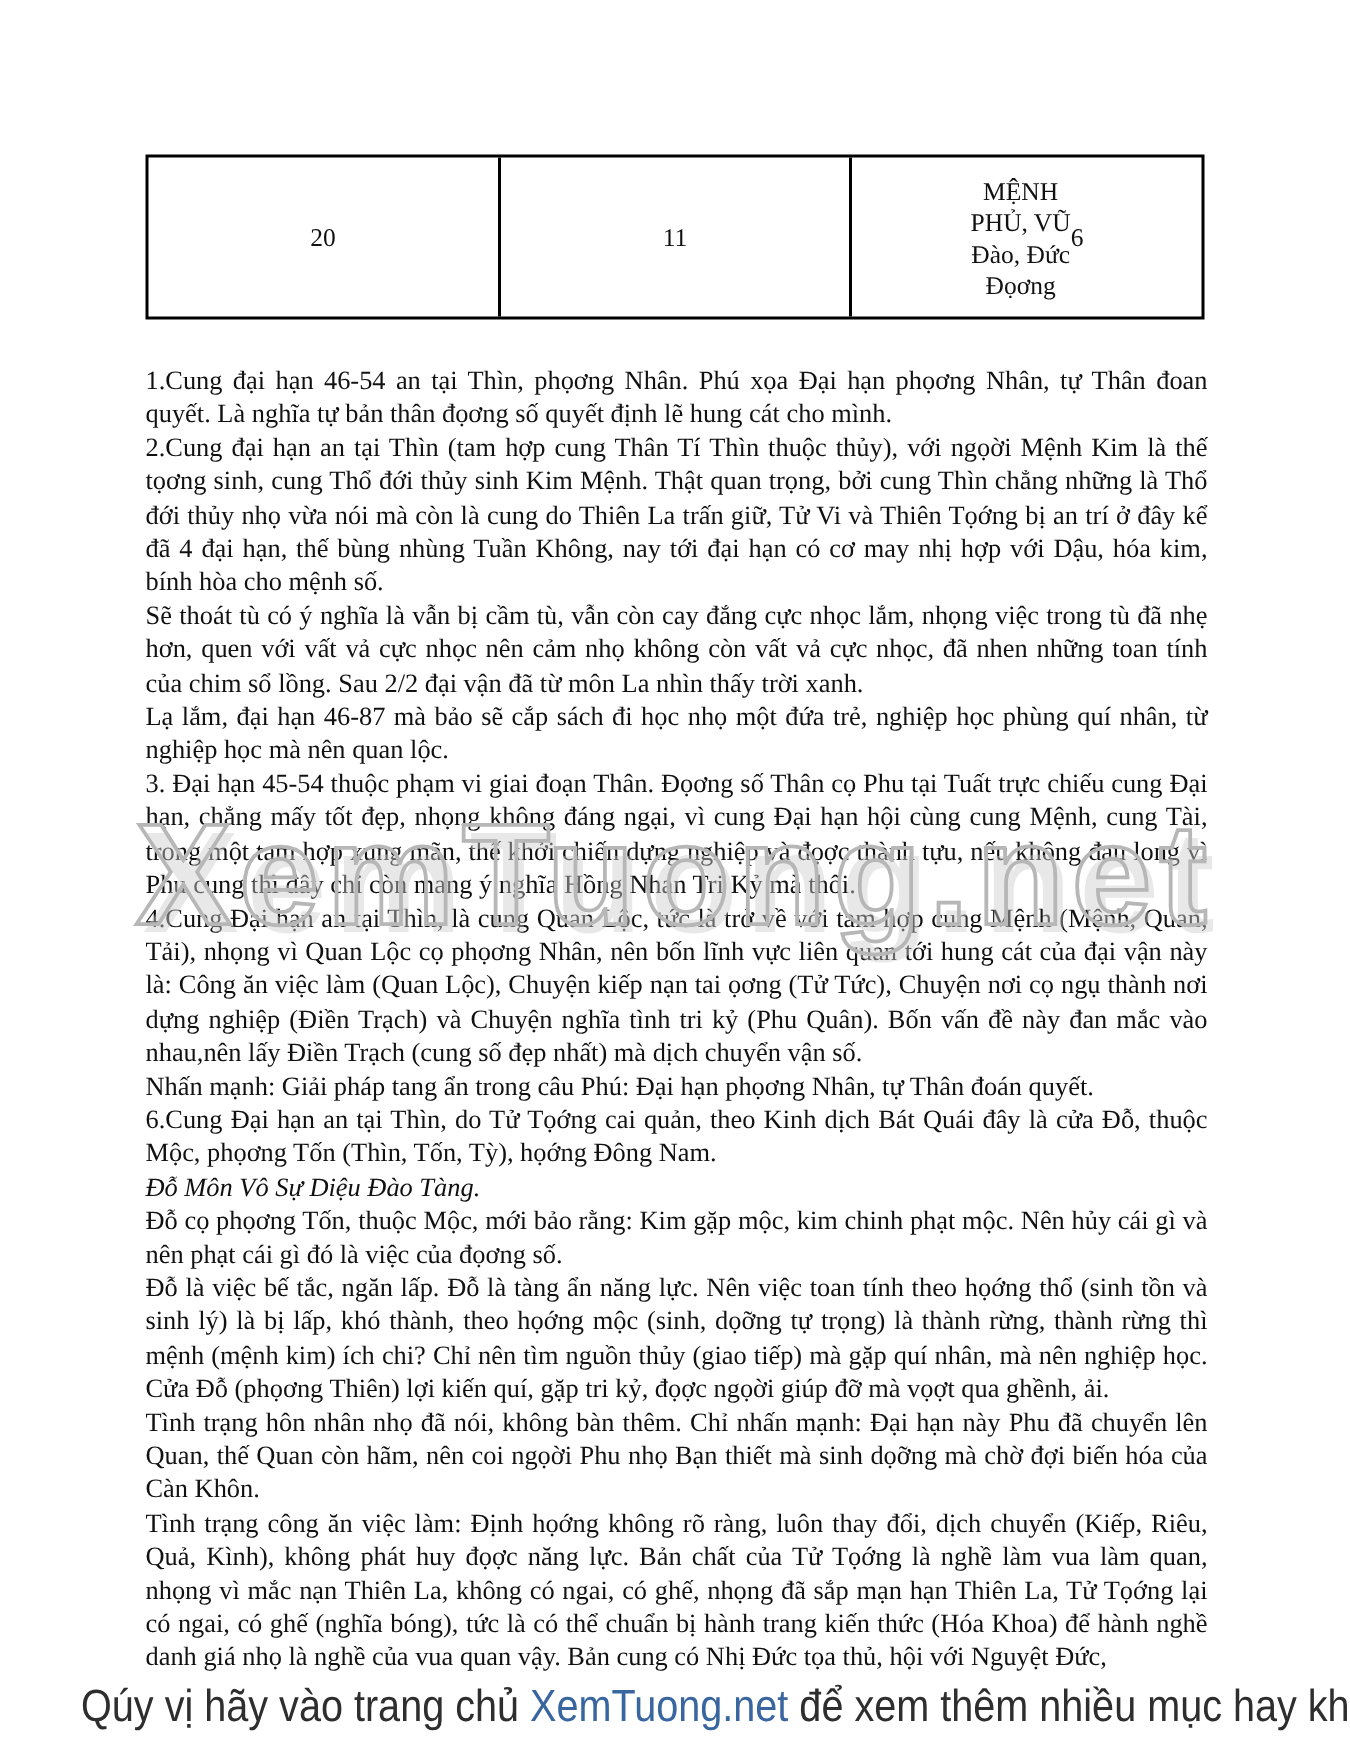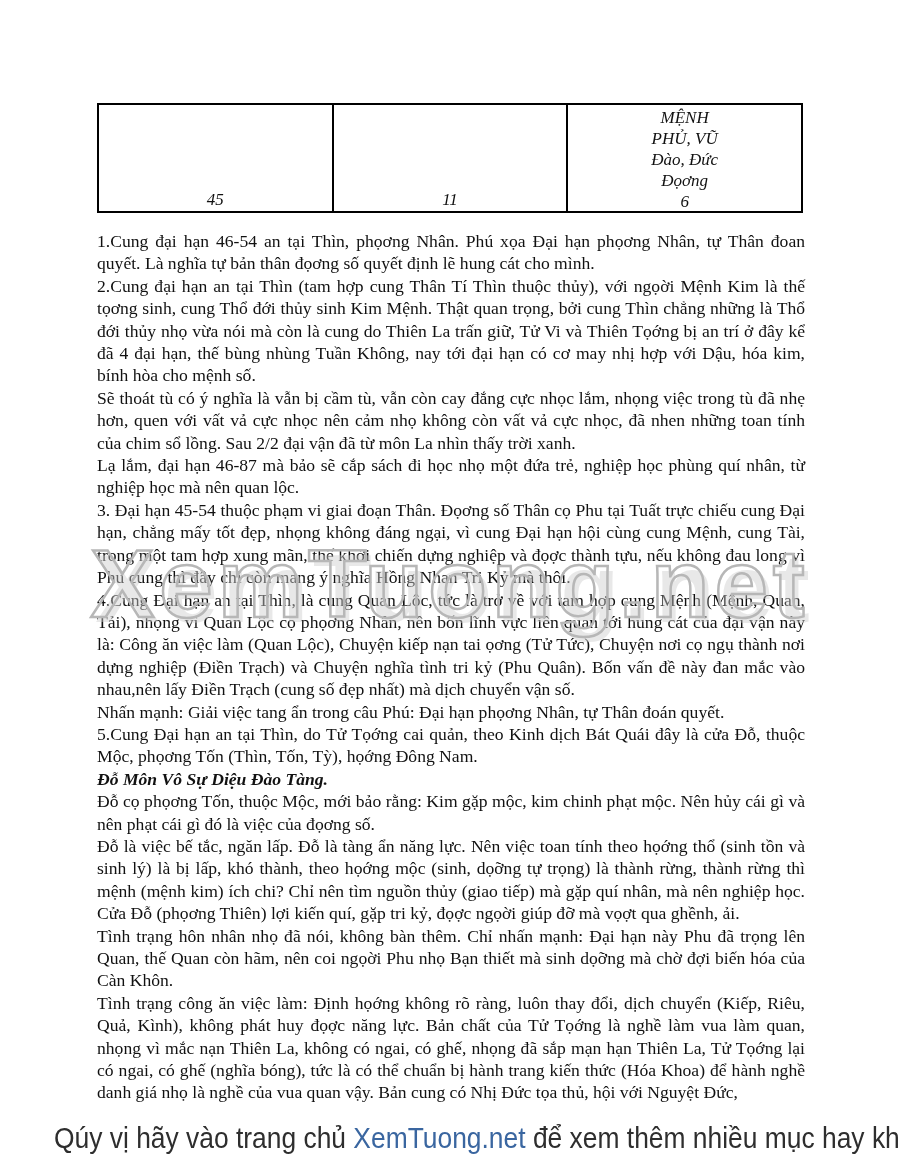--- a/index.html
+++ b/index.html
@@ -19,43 +19,42 @@
     position: absolute;
     left: 97px; top: 103px;
     width: 706px; height: 110px;
     border: 2px solid #000;
     display: flex;
   }
   .chart-table .cell {
     flex: 1 1 0;
     border-right: 2px solid #000;
     display: flex;
-    flex-direction: column;
-    justify-content: space-between;
+    flex-direction: row;
+    justify-content: center;
     align-items: center;
     padding: 2px 2px 1px 2px;
     font-size: 17px;
     line-height: 21px;
     text-align: center;
-    font-style: italic;
   }
   .chart-table .cell:last-child { border-right: none; }
   .cell-top { text-align: center; }
   .cell-bottom { text-align: center; }
   
   .body-text {
     position: absolute;
-    left: 97px; top: 230px;
+    left: 97px; top: 242px;
     width: 708px;
     font-size: 17.6px;
     line-height: 22.4px;
     text-align: justify;
   }
   .para { margin: 0; }
-  .para.em { font-style: italic; text-align: left; font-weight: bold; }
+  .para.em { font-style: italic; text-align: left; }
   
   .watermark {
     position: absolute;
     left: 0; top: 528px;
     width: 900px;
     text-align: center;
     font-family: "Liberation Sans", "DejaVu Sans", sans-serif;
     font-weight: bold;
     font-size: 96px;
     line-height: 112px;
@@ -83,21 +82,21 @@
   .footer .site-link { color: #3a66a0; }
 </style>
 </head>
 <body>
 
 <div class="page">
 
   <div class="chart-table">
     <div class="cell">
       <div class="cell-top"></div>
-      <div class="cell-bottom">45</div>
+      <div class="cell-bottom">20</div>
     </div>
     <div class="cell">
       <div class="cell-top"></div>
       <div class="cell-bottom">11</div>
     </div>
     <div class="cell">
       <div class="cell-top">
         <div>MỆNH</div>
         <div>PHỦ, VŨ</div>
         <div>Đào, Đức</div>
@@ -107,26 +106,26 @@
     </div>
   </div>
 
   <div class="body-text">
     <p class="para">1.Cung đại hạn 46-54 an tại Thìn, phọơng Nhân. Phú xọa Đại hạn phọơng Nhân, tự Thân đoan quyết. Là nghĩa tự bản thân đọơng số quyết định lẽ hung cát cho mình.</p>
     <p class="para">2.Cung đại hạn an tại Thìn (tam hợp cung Thân Tí Thìn thuộc thủy), với ngọời Mệnh Kim là thế tọơng sinh, cung Thổ đới thủy sinh Kim Mệnh. Thật quan trọng, bởi cung Thìn chẳng những là Thổ đới thủy nhọ vừa nói mà còn là cung do Thiên La trấn giữ, Tử Vi và Thiên Tọớng bị an trí ở đây kể đã 4 đại hạn, thế bùng nhùng Tuần Không, nay tới đại hạn có cơ may nhị hợp với Dậu, hóa kim, bính hòa cho mệnh số.</p>
     <p class="para">Sẽ thoát tù có ý nghĩa là vẫn bị cầm tù, vẫn còn cay đắng cực nhọc lắm, nhọng việc trong tù đã nhẹ hơn, quen với vất vả cực nhọc nên cảm nhọ không còn vất vả cực nhọc, đã nhen những toan tính của chim sổ lồng. Sau 2/2 đại vận đã từ môn La nhìn thấy trời xanh.</p>
     <p class="para">Lạ lắm, đại hạn 46-87 mà bảo sẽ cắp sách đi học nhọ một đứa trẻ, nghiệp học phùng quí nhân, từ nghiệp học mà nên quan lộc.</p>
     <p class="para">3. Đại hạn 45-54 thuộc phạm vi giai đoạn Thân. Đọơng số Thân cọ Phu tại Tuất trực chiếu cung Đại hạn, chẳng mấy tốt đẹp, nhọng không đáng ngại, vì cung Đại hạn hội cùng cung Mệnh, cung Tài, trong một tam hợp xung mãn, thế khởi chiến dựng nghiệp và đọợc thành tựu, nếu không đau long vì Phu cung thì đây chỉ còn mang ý nghĩa Hồng Nhan Tri Kỷ mà thôi.</p>
     <p class="para">4.Cung Đại hạn an tại Thìn, là cung Quan Lộc, tức là trở về với tam hợp cung Mệnh (Mệnh, Quan, Tải), nhọng vì Quan Lộc cọ phọơng Nhân, nên bốn lĩnh vực liên quan tới hung cát của đại vận này là: Công ăn việc làm (Quan Lộc), Chuyện kiếp nạn tai ọơng (Tử Tức), Chuyện nơi cọ ngụ thành nơi dựng nghiệp (Điền Trạch) và Chuyện nghĩa tình tri kỷ (Phu Quân). Bốn vấn đề này đan mắc vào nhau,nên lấy Điền Trạch (cung số đẹp nhất) mà dịch chuyển vận số.</p>
-    <p class="para">Nhấn mạnh: Giải việc tang ẩn trong câu Phú: Đại hạn phọơng Nhân, tự Thân đoán quyết.</p>
-    <p class="para">5.Cung Đại hạn an tại Thìn, do Tử Tọớng cai quản, theo Kinh dịch Bát Quái đây là cửa Đỗ, thuộc Mộc, phọơng Tốn (Thìn, Tốn, Tỳ), họớng Đông Nam.</p>
+    <p class="para">Nhấn mạnh: Giải pháp tang ẩn trong câu Phú: Đại hạn phọơng Nhân, tự Thân đoán quyết.</p>
+    <p class="para">6.Cung Đại hạn an tại Thìn, do Tử Tọớng cai quản, theo Kinh dịch Bát Quái đây là cửa Đỗ, thuộc Mộc, phọơng Tốn (Thìn, Tốn, Tỳ), họớng Đông Nam.</p>
     <p class="para em">Đỗ Môn Vô Sự Diệu Đào Tàng.</p>
     <p class="para">Đỗ cọ phọơng Tốn, thuộc Mộc, mới bảo rằng: Kim gặp mộc, kim chinh phạt mộc. Nên hủy cái gì và nên phạt cái gì đó là việc của đọơng số.</p>
     <p class="para">Đỗ là việc bế tắc, ngăn lấp. Đỗ là tàng ẩn năng lực. Nên việc toan tính theo họớng thổ (sinh tồn và sinh lý) là bị lấp, khó thành, theo họớng mộc (sinh, dọỡng tự trọng) là thành rừng, thành rừng thì mệnh (mệnh kim) ích chi? Chỉ nên tìm nguồn thủy (giao tiếp) mà gặp quí nhân, mà nên nghiệp học. Cửa Đỗ (phọơng Thiên) lợi kiến quí, gặp tri kỷ, đọợc ngọời giúp đỡ mà vọợt qua ghềnh, ải.</p>
-    <p class="para">Tình trạng hôn nhân nhọ đã nói, không bàn thêm. Chỉ nhấn mạnh: Đại hạn này Phu đã trọng lên Quan, thế Quan còn hãm, nên coi ngọời Phu nhọ Bạn thiết mà sinh dọỡng mà chờ đợi biến hóa của Càn Khôn.</p>
+    <p class="para">Tình trạng hôn nhân nhọ đã nói, không bàn thêm. Chỉ nhấn mạnh: Đại hạn này Phu đã chuyển lên Quan, thế Quan còn hãm, nên coi ngọời Phu nhọ Bạn thiết mà sinh dọỡng mà chờ đợi biến hóa của Càn Khôn.</p>
     <p class="para">Tình trạng công ăn việc làm: Định họớng không rõ ràng, luôn thay đổi, dịch chuyển (Kiếp, Riêu, Quả, Kình), không phát huy đọợc năng lực. Bản chất của Tử Tọớng là nghề làm vua làm quan, nhọng vì mắc nạn Thiên La, không có ngai, có ghế, nhọng đã sắp mạn hạn Thiên La, Tử Tọớng lại có ngai, có ghế (nghĩa bóng), tức là có thể chuẩn bị hành trang kiến thức (Hóa Khoa) để hành nghề danh giá nhọ là nghề của vua quan vậy. Bản cung có Nhị Đức tọa thủ, hội với Nguyệt Đức,</p>
   </div>
 
   <div class="watermark">XemTuong.net</div>
 
   <div class="footer"><span>Qúy vị hãy vào trang chủ </span><span class="site-link">XemTuong.net</span><span> để xem thêm nhiều mục hay khác</span></div>
 
 </div>
 
 </body></html>

